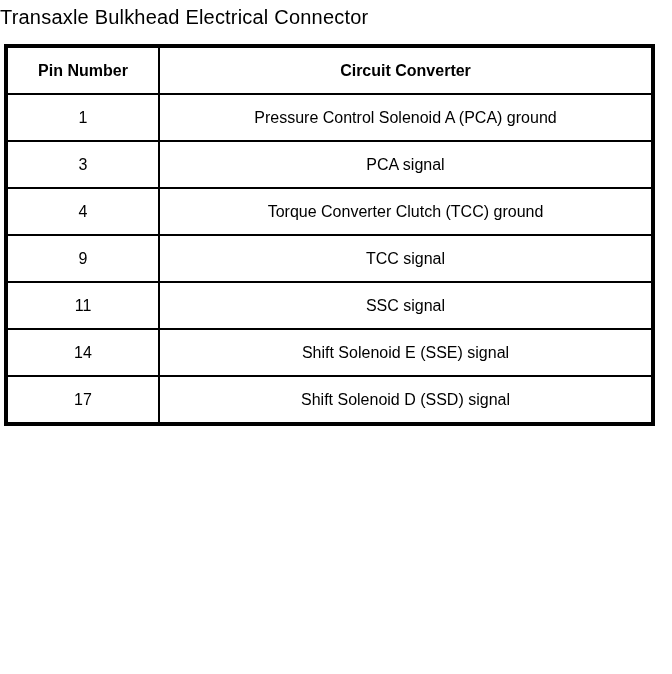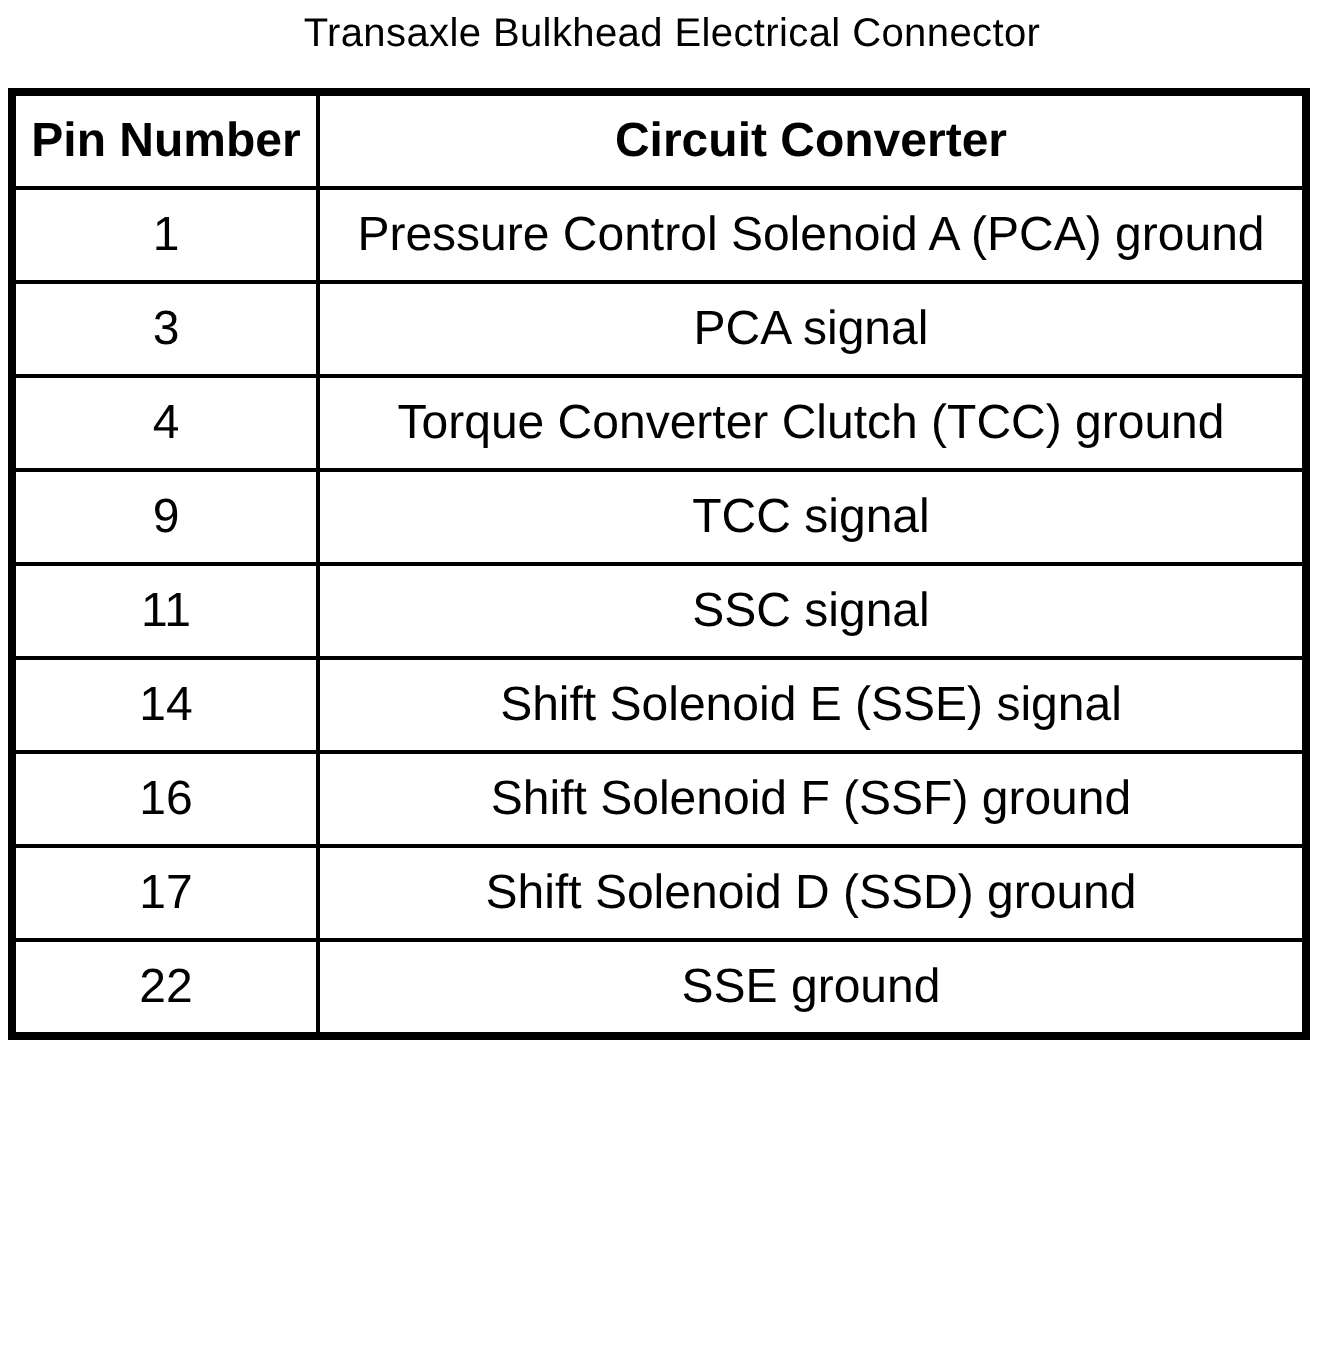--- a/index.html
+++ b/index.html
@@ -13,42 +13,41 @@
     position: relative;
     font-family: "Liberation Sans", sans-serif;
     color: #000000;
     overflow: hidden;
   }
   .page-title {
     position: absolute;
     top: 6px;
     left: 0;
     width: 672px;
-    text-align: center;
     font-size: 20px;
     font-weight: 400;
     letter-spacing: 0.2px;
     white-space: nowrap;
   }
   table.pin-table {
     position: absolute;
     left: 4px;
     top: 44px;
     width: 651px;
     border-collapse: collapse;
     table-layout: fixed;
     border: 4px solid #000000;
     background: #ffffff;
   }
   table.pin-table th,
   table.pin-table td {
     border: 2px solid #000000;
     text-align: center;
     vertical-align: middle;
-    font-size: 24px;
+    font-size: 16px;
     height: 45px;
     padding: 0 4px;
     overflow: hidden;
     white-space: nowrap;
   }
   table.pin-table th {
     font-weight: 700;
   }
   .col-pin { width: 153px; }
 </style>
@@ -87,25 +86,17 @@
       </tr>
       <tr>
         <td>11</td>
         <td>SSC signal</td>
       </tr>
       <tr>
         <td>14</td>
         <td>Shift Solenoid E (SSE) signal</td>
       </tr>
       <tr>
-        <td>16</td>
-        <td>Shift Solenoid F (SSF) ground</td>
-      </tr>
-      <tr>
         <td>17</td>
-        <td>Shift Solenoid D (SSD) ground</td>
-      </tr>
-      <tr>
-        <td>22</td>
-        <td>SSE ground</td>
+        <td>Shift Solenoid D (SSD) signal</td>
       </tr>
     </tbody>
 </table>
 
 </body></html>

